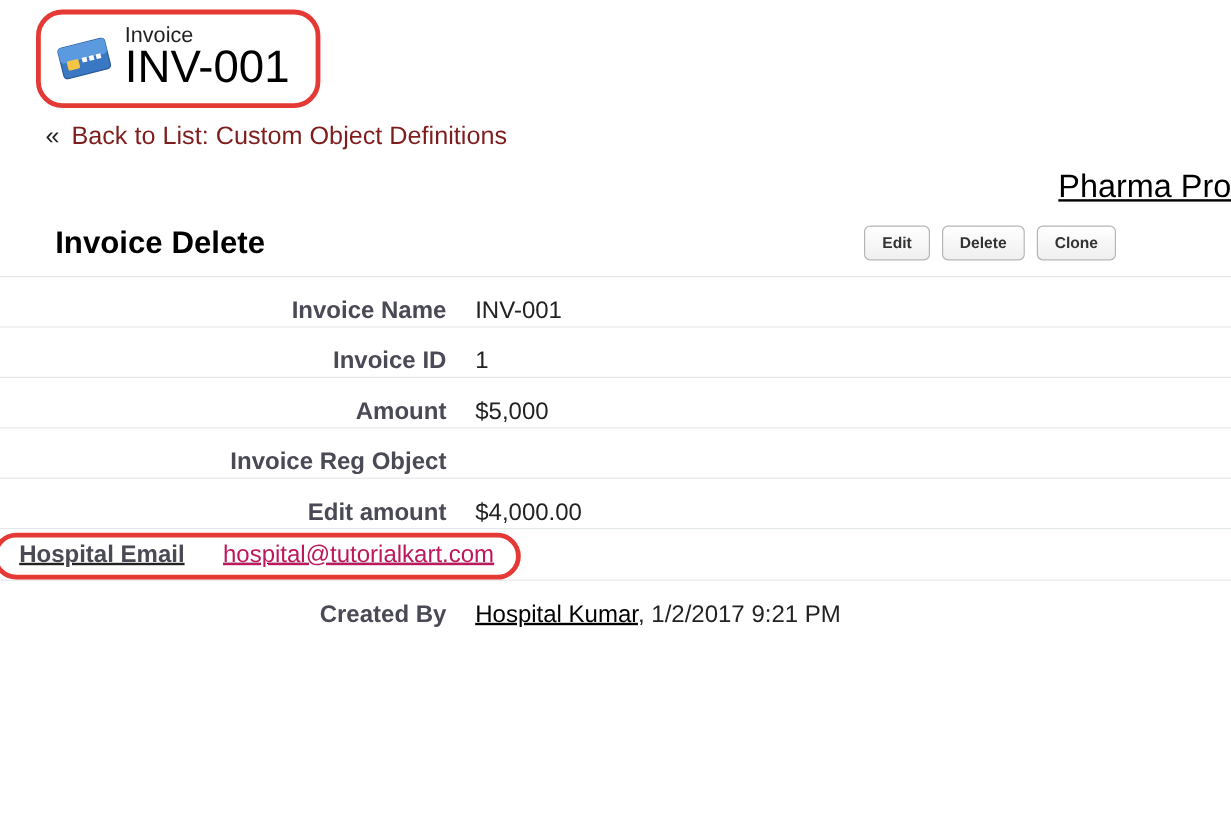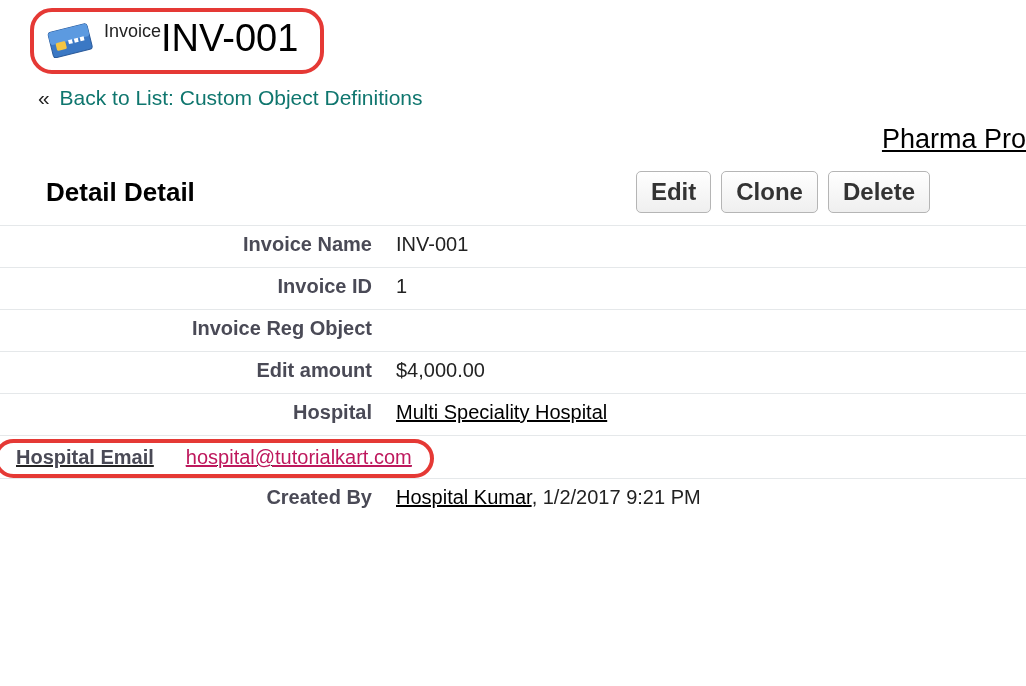--- a/index.html
+++ b/index.html
@@ -29,21 +29,21 @@
     align-items: center;
     gap: 10px;
     position: relative;
   }
   .card-icon {
     width: 50px;
     height: 44px;
     display: inline-block;
     position: relative;
   }
-  .header-text { display: flex; }
+  .header-text { display: flex; flex-direction: column; }
   .obj-type {
     font-size: 18px;
     color: #222;
     line-height: 1.0;
     margin-top: 2px;
   }
   .obj-name {
     font-size: 38px;
     font-weight: 400;
     line-height: 1.1;
@@ -52,21 +52,21 @@
   }
   .back-link-row {
     margin: 12px 0 0 38px;
     font-size: 21px;
   }
   .back-guillemets {
     color: #222;
     margin-right: 4px;
   }
   .back-link {
-    color: #0f766e;
+    color: #7f1d1d;
     text-decoration: none;
   }
   .right-link-row {
     text-align: right;
     padding-right: 0;
     margin-top: 14px;
     font-size: 27px;
   }
   .right-link {
     color: #000;
@@ -84,39 +84,39 @@
     color: #000;
   }
   .action-buttons {
     margin-left: auto;
     margin-right: 96px;
     display: flex;
     gap: 10px;
   }
   button.sf-btn {
     font-family: inherit;
-    font-size: 24px;
+    font-size: 13px;
     font-weight: bold;
     color: #333;
     padding: 6px 14px;
     background: linear-gradient(#ffffff, #efefef);
     border: 1px solid #b5b5b5;
     border-radius: 5px;
     cursor: pointer;
   }
   .detail-table {
     margin-top: 12px;
     width: 100%;
   }
   .detail-row {
     display: flex;
     border-top: 1px solid #e5e8ea;
     min-height: 42px;
     align-items: flex-start;
-    padding-top: 6px;
+    padding-top: 16px;
   }
   .detail-row:first-child { border-top: 1px solid #e5e8ea; }
   .detail-label {
     width: 392px;
     text-align: right;
     font-size: 20px;
     font-weight: bold;
     color: #4a4a56;
     padding-right: 20px;
     line-height: 1.2;
@@ -177,58 +177,56 @@
   <div class="back-link-row">
     <span class="back-guillemets">«</span>
     <a href="#" class="back-link">Back to List: Custom Object Definitions</a>
   </div>
 
   <div class="right-link-row">
     <a href="#" class="right-link">Pharma Pro</a>
   </div>
 
   <div class="section-header">
-    <span class="section-title">Detail Detail</span>
+    <span class="section-title">Invoice Delete</span>
     <div class="action-buttons">
       <button class="sf-btn">Edit</button>
+      <button class="sf-btn">Delete</button>
       <button class="sf-btn">Clone</button>
-      <button class="sf-btn">Delete</button>
     </div>
   </div>
 
   <div class="detail-table">
 
     <div class="detail-row">
       <div class="detail-label">Invoice Name</div>
       <div class="detail-value">INV-001</div>
     </div>
 
     <div class="detail-row">
       <div class="detail-label">Invoice ID</div>
       <div class="detail-value">1</div>
     </div>
 
 
+    <div class="detail-row">
+      <div class="detail-label">Amount</div>
+      <div class="detail-value">$5,000</div>
+    </div>
 
     <div class="detail-row">
       <div class="detail-label">Invoice Reg Object</div>
       <div class="detail-value"></div>
     </div>
 
     <div class="detail-row">
       <div class="detail-label">Edit amount</div>
       <div class="detail-value">$4,000.00</div>
     </div>
 
-    <div class="detail-row">
-      <div class="detail-label">Hospital</div>
-      <div class="detail-value">
-        <a href="#">Multi Speciality Hospital</a>
-      </div>
-    </div>
 
     <div class="detail-row" style="border-top:1px solid #e5e8ea; padding-top:3px;">
       <div style="width:392px; display:flex; justify-content:flex-start; padding-right:0;text-decoration:underline;">
         <div class="hl-oval" style="margin-right:-300px;">
           <span class="hl-label">Hospital Email</span>
           <span class="hl-value">
             <a href="#">hospital@tutorialkart.com</a>
           </span>
         </div>
       </div>

